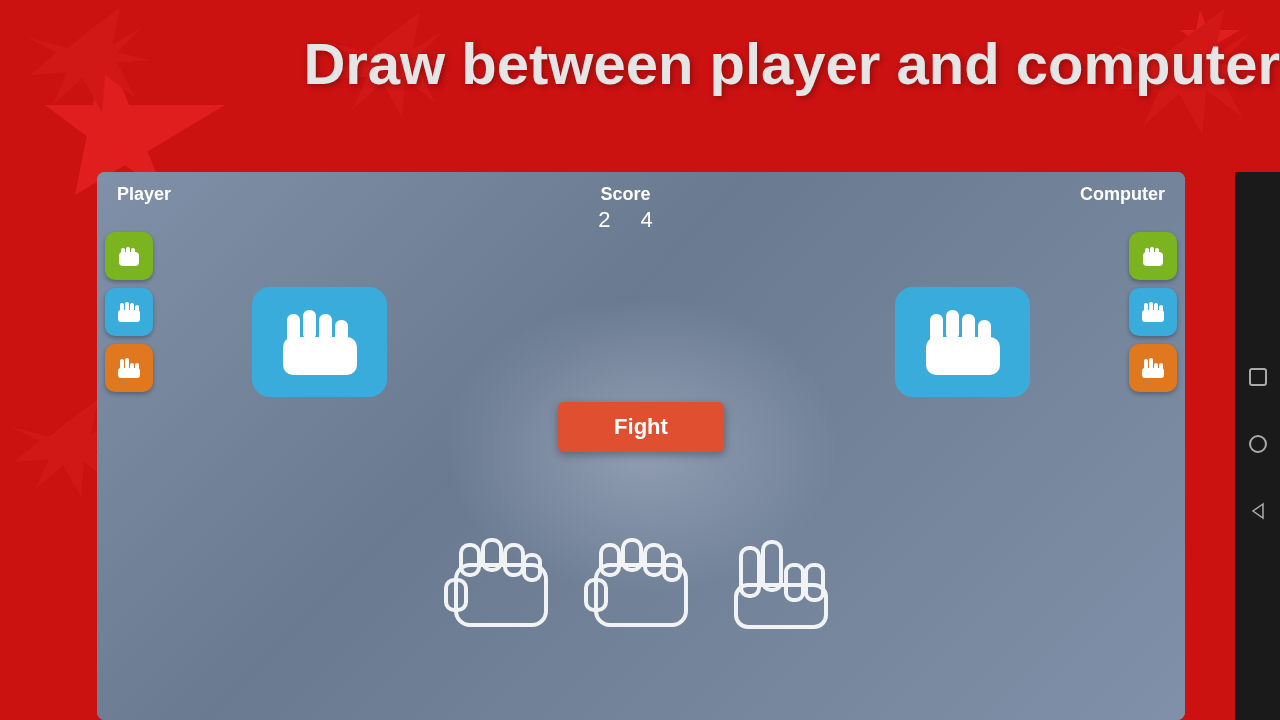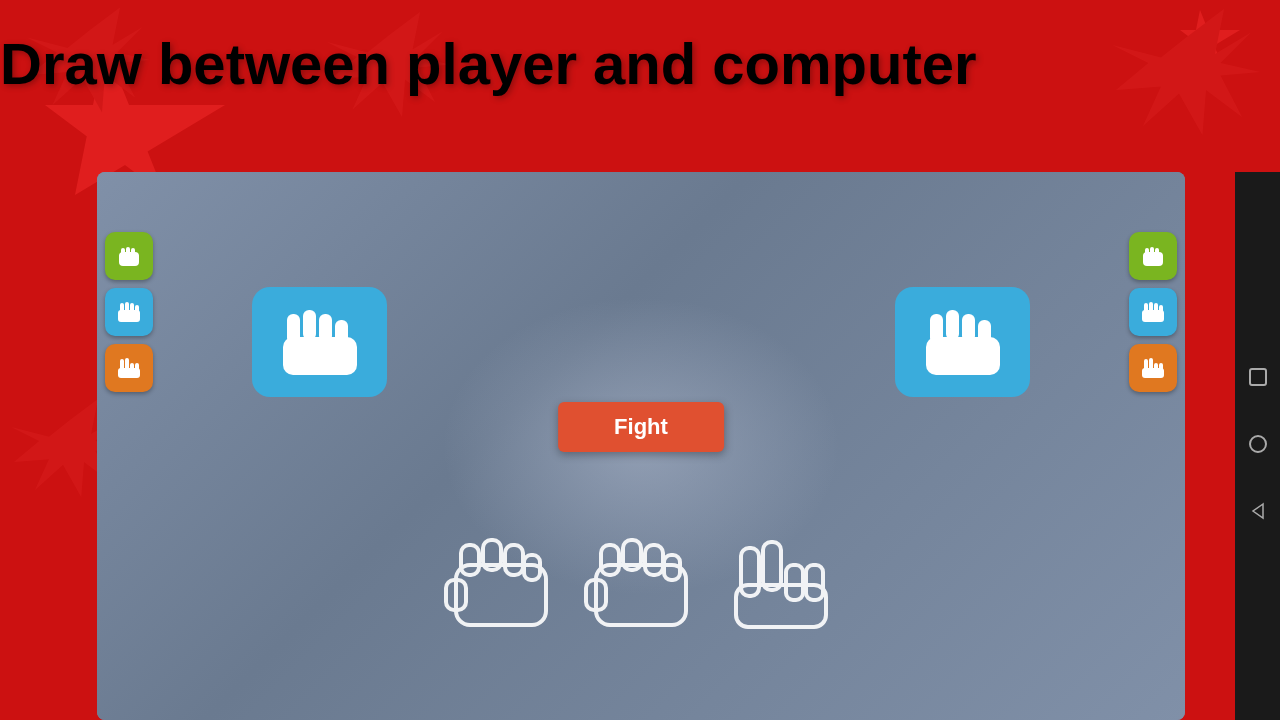--- a/index.html
+++ b/index.html
@@ -19,22 +19,22 @@
       background-color: #cc1111;
       overflow: hidden;
     }
 
     
     .title-text {
       position: absolute;
       top: 30px;
       left: 0;
       right: 0;
-      text-align: left;
-      color: #000000;
+      text-align: right;
+      color: #e5e5e5;
       font-size: 58px;
       font-weight: bold;
       text-shadow: 2px 2px 6px rgba(0,0,0,0.3);
       z-index: 10;
     }
 
     
     .device-frame {
       position: absolute;
       top: 172px;
@@ -275,20 +275,31 @@
   </svg>
 </div>
 
 <div class="title-text">Draw between player and computer</div>
 
 <div class="device-frame">
   <div class="game-area">
 
     <div class="splash"></div>
 
+    <div class="header-row">
+      <span class="player-label">Player</span>
+      <div class="score-box">
+        <div class="score-title">Score</div>
+        <div class="score-numbers">
+          <span>2</span>
+          <span>4</span>
+        </div>
+      </div>
+      <span class="computer-label">Computer</span>
+    </div>
 
     <div class="left-icons">
       <div class="move-icon green">
         <svg class="small-hand-svg" viewBox="0 0 32 28" fill="white">
           <rect x="6" y="10" width="20" height="14" rx="4" fill="white"></rect>
           <rect x="8" y="6" width="4" height="8" rx="2" fill="white"></rect>
           <rect x="13" y="5" width="4" height="8" rx="2" fill="white"></rect>
           <rect x="18" y="6" width="4" height="8" rx="2" fill="white"></rect>
         </svg>
       </div>

